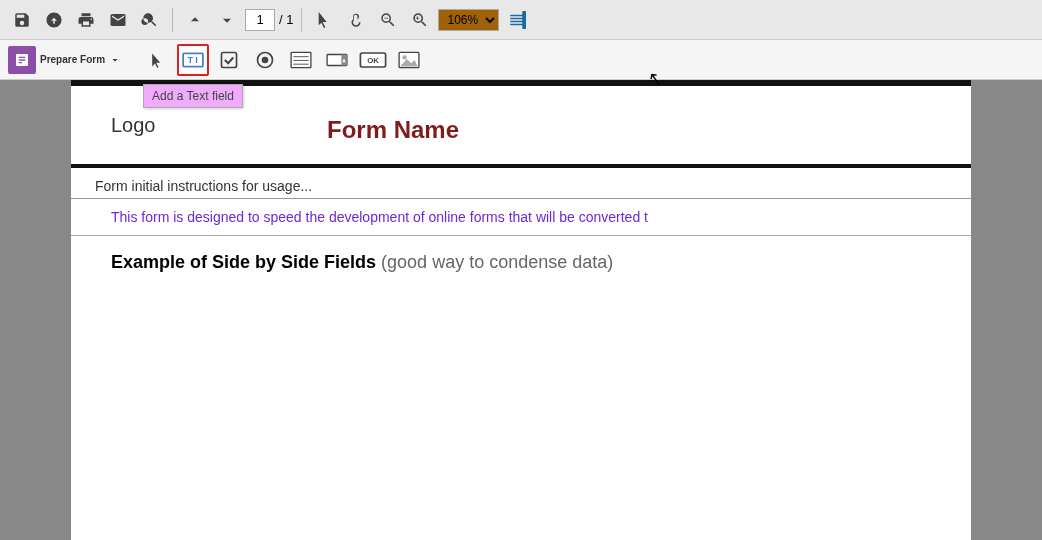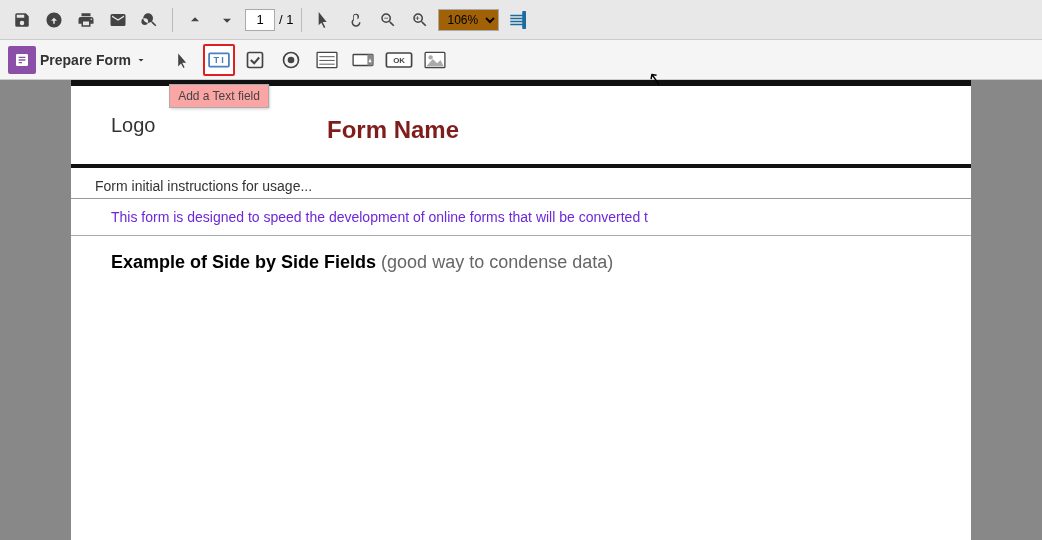--- a/index.html
+++ b/index.html
@@ -62,21 +62,21 @@
       background: #f5f5f5;
       border-bottom: 1px solid #ccc;
       height: 40px;
       padding: 0 8px;
       gap: 4px;
     }
     .prepare-label {
       display: flex;
       align-items: center;
       gap: 4px;
-      font-size: 14px;
+      font-size: 10px;
       font-weight: bold;
       color: #333;
       margin-right: 16px;
       cursor: pointer;
     }
     .prepare-icon-box {
       width: 28px;
       height: 28px;
       background: #8b4fa8;
       display: flex;
@@ -105,21 +105,21 @@
 
     
     .tooltip-container {
       position: relative;
     }
     .tooltip-box {
       position: absolute;
       top: 38px;
       left: 50%;
       transform: translateX(-50%);
-      background: #fca5a5;
+      background: #f0abfc;
       border: 1px solid #aaa;
       padding: 4px 8px;
       font-size: 12px;
       white-space: nowrap;
       z-index: 100;
       pointer-events: none;
       box-shadow: 1px 1px 3px rgba(0,0,0,0.2);
     }
 
     

